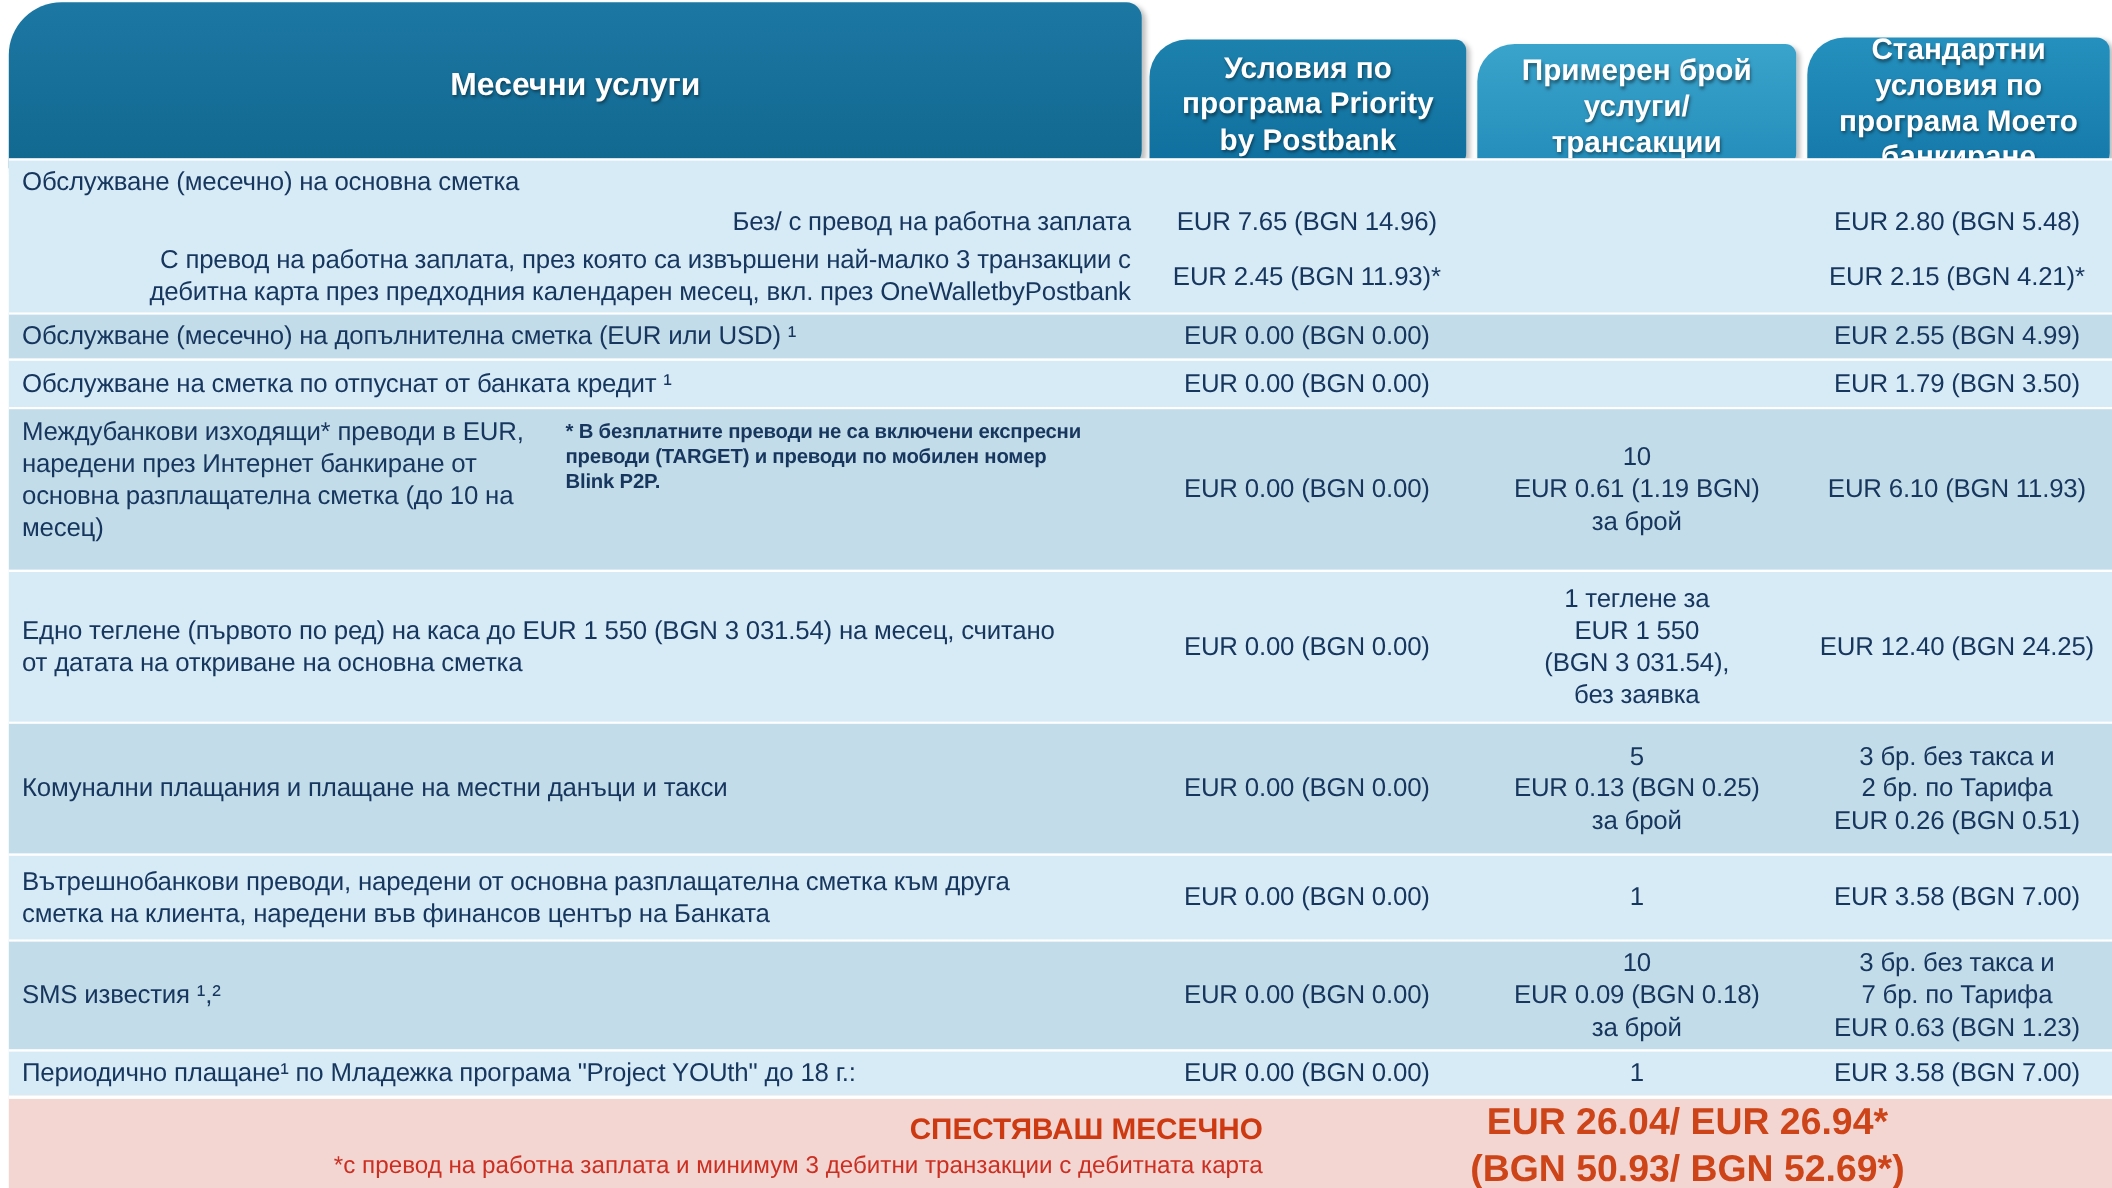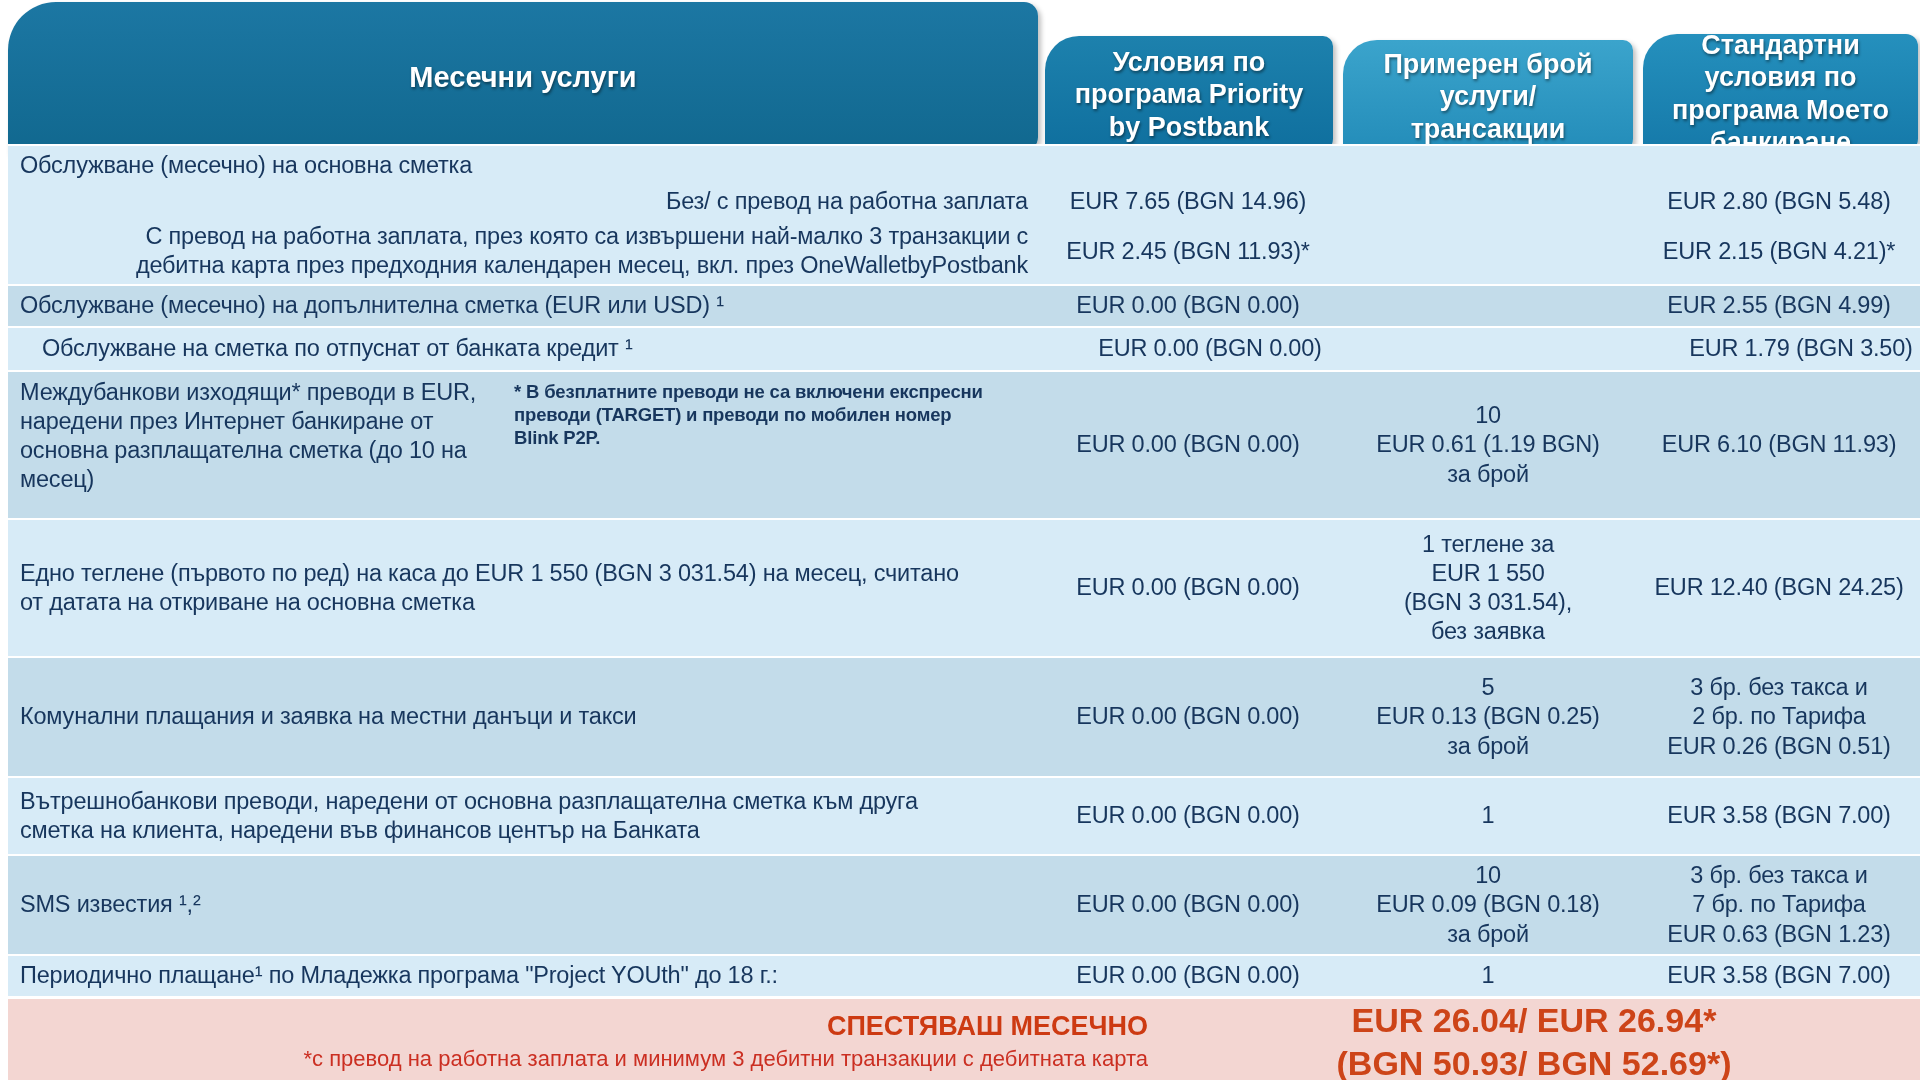--- a/index.html
+++ b/index.html
@@ -36,21 +36,21 @@
   .cell.val { justify-content: center; text-align: center; }
   .pl { white-space: pre-line; }
   .rright { text-align: right; width: 100%; }
   .note { font-size: 18.5px; font-weight: 600; letter-spacing: -0.2px; line-height: 1.25; margin-top: 2px; }
 
   .r-main { min-height: 126px; padding: 3px 0 4px 0; }
   .lineA { min-height: 34px; }
   .lineB { min-height: 37px; }
   .lineC { min-height: 55px; }
   .r-dop { min-height: 42px; }
-  .r-kredit { min-height: 44px; padding-left: 22px; }
+  .r-kredit { min-height: 44px; }
   .r-mezh { min-height: 148px; }
   .r-mezh .cell.service { padding-top: 6px; padding-bottom: 6px; }
   .r-teglene { min-height: 138px; }
   .r-komunalni { min-height: 120px; }
   .r-vatr { min-height: 78px; }
   .r-sms { min-height: 100px; }
   .r-period { min-height: 42px; }
 
   
   .tfoot { flex: 1; min-height: 84px; background: #f3d6d2; border-top: 3px solid #ffffff;
@@ -148,21 +148,21 @@
       </div>
     <div class="cell val">EUR 0.00 (BGN 0.00)</div>
     <div class="cell val pl">1 теглене за
 EUR 1 550
 (BGN 3 031.54),
 без заявка</div>
     <div class="cell val">EUR 12.40 (BGN 24.25)</div>
   </div>
 
   <div class="grid4 row dark r-komunalni">
-    <div class="cell service">Комунални плащания и заявка на местни данъци и такси</div>
+    <div class="cell service">Комунални плащания и плащане на местни данъци и такси</div>
     <div class="cell val">EUR 0.00 (BGN 0.00)</div>
     <div class="cell val pl">5
 EUR 0.13 (BGN 0.25)
 за брой</div>
     <div class="cell val pl">3 бр. без такса и
 2 бр. по Тарифа
 EUR 0.26 (BGN 0.51)</div>
   </div>
 
   <div class="grid4 row light r-vatr">

